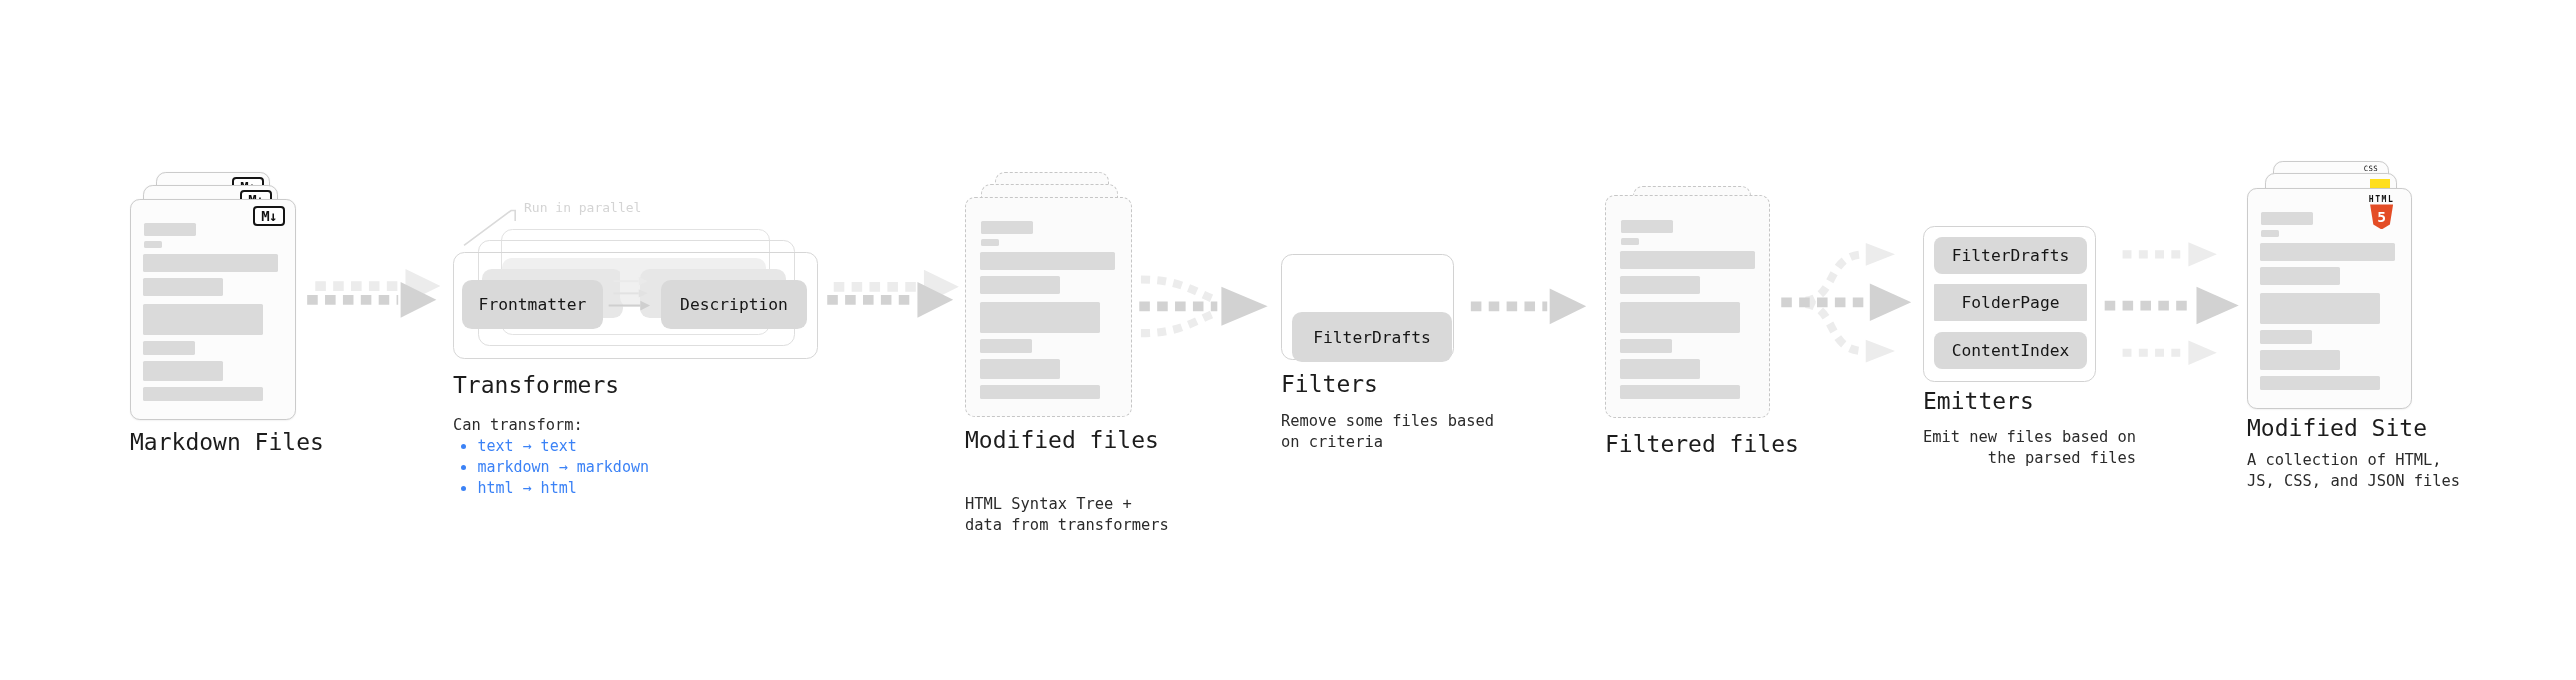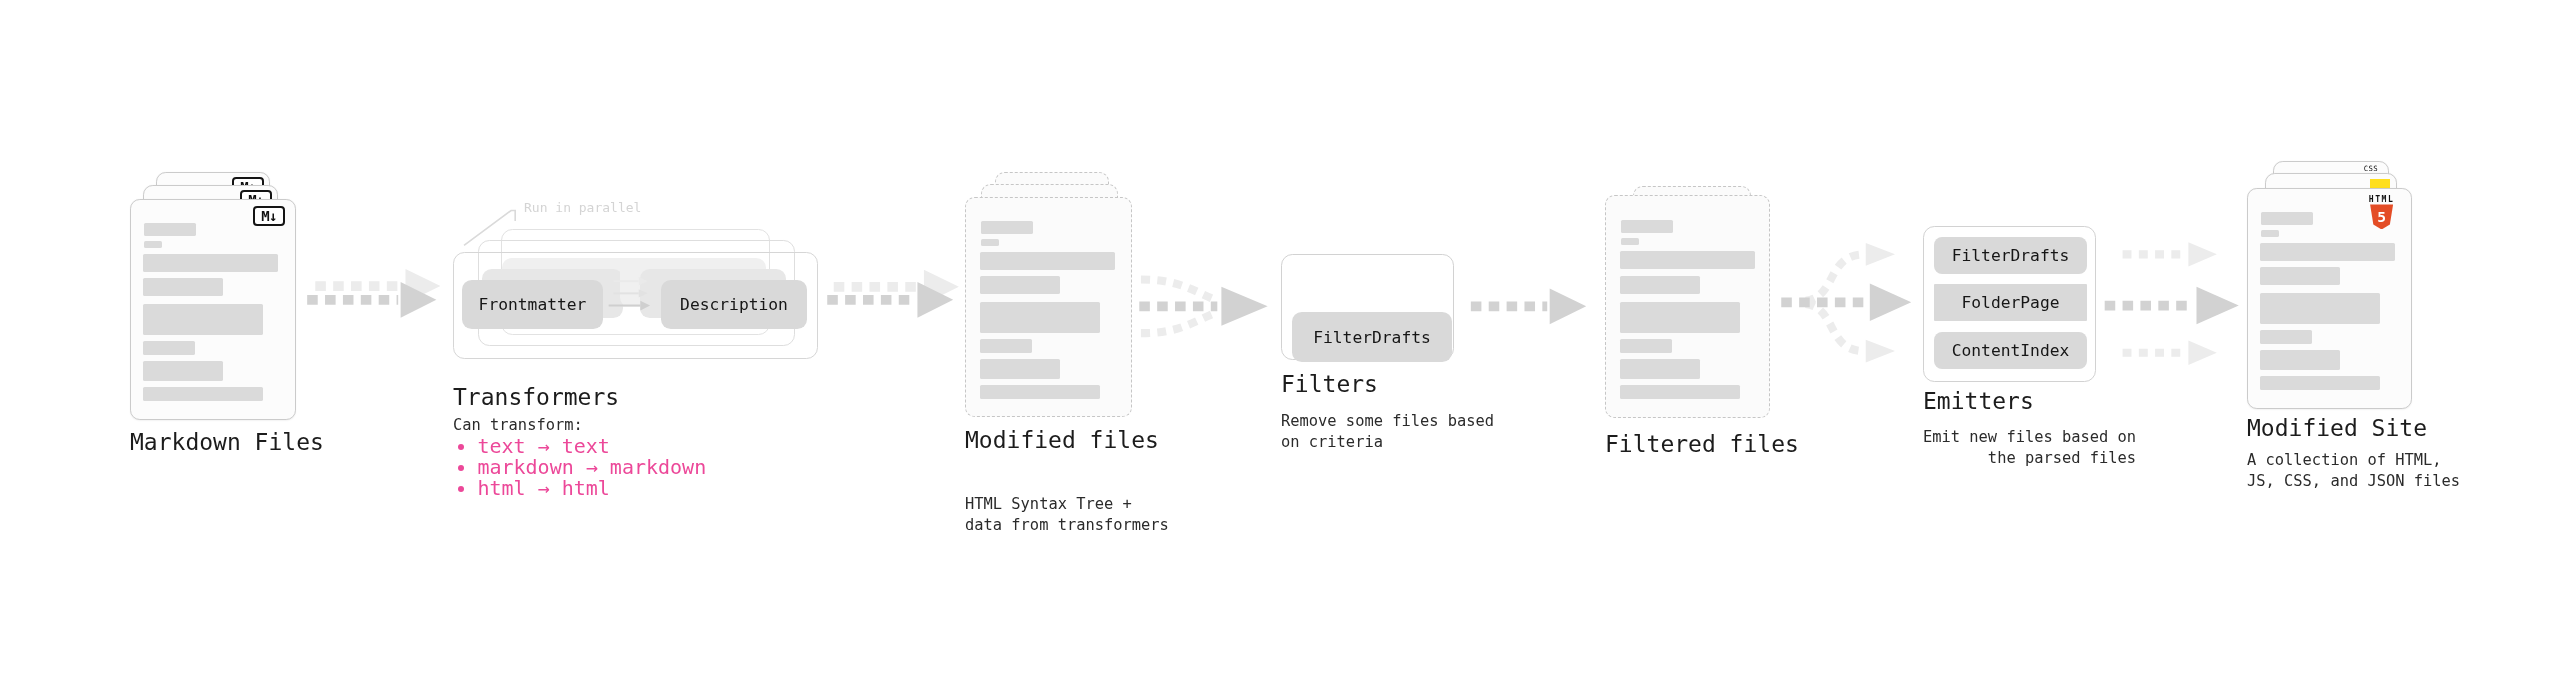--- a/index.html
+++ b/index.html
@@ -13,21 +13,21 @@
   .sub{position:absolute;font-size:15.4px;line-height:21px;color:#2b2b2b;white-space:pre-line;}
   .pill{position:absolute;background:#d9d9d9;border-radius:9.8px;display:flex;align-items:center;
         justify-content:center;font-size:16.3px;color:#161616;box-sizing:border-box;white-space:nowrap;}
   .ghost{position:absolute;border-radius:9.8px;}
   .obox{position:absolute;border:1.6px solid #dcdcdc;border-radius:11.4px;box-sizing:border-box;background:transparent;}
   .wbox{position:absolute;border:1.6px solid #d2d2d2;border-radius:11.4px;background:#fff;box-sizing:border-box;}
   .mdicon{position:absolute;display:flex;align-items:center;justify-content:center;
           border:2.4px solid #141414;border-radius:4.1px;background:#fff;font-weight:bold;
           font-size:14px;letter-spacing:-0.8px;width:32.5px;height:20.3px;box-sizing:border-box;color:#111;}
   .annotation{position:absolute;font-size:13px;color:#d4d4d4;white-space:nowrap;}
-  ul.bullets{position:absolute;margin:0;padding-left:24.4px;font-size:20px;line-height:21px;color:#ec4899;list-style:disc;}
+  ul.bullets{position:absolute;margin:0;padding-left:24.4px;font-size:15px;line-height:21px;color:#3b82f6;list-style:disc;}
   ul.bullets li{white-space:nowrap;}
   .cssbadge{position:absolute;width:24.4px;text-align:center;}
   .cssbadge .t{font-size:7.3px;font-weight:normal;color:#111;line-height:7.3px;letter-spacing:0.4px;}
   .cssbadge .u{height:3.3px;background:#2563eb;margin-top:1.6px;border-radius:0.8px;}
   .jsbadge{position:absolute;width:19.5px;height:10.6px;background:#ffdf1e;}
   .htmlbadge{position:absolute;width:36px;text-align:center;}
   .htmlbadge .t{font-size:8.1px;font-weight:bold;letter-spacing:1.6px;color:#111;line-height:9px;}
   .htmlbadge .shield{width:23px;height:25px;margin:0.8px auto 0;background:#e44d26;
        clip-path:polygon(0 0,100% 0,86% 80%,50% 100%,14% 80%);
        display:flex;align-items:center;justify-content:center;}
@@ -72,21 +72,21 @@
     <div class="annotation" style="left:524px;top:200px;">Run in parallel</div>
 
     <div class="ghost" style="left:502px;top:258px;width:141px;height:49px;background:#f0f0f0;"></div>
     <div class="ghost" style="left:482px;top:269px;width:141px;height:49px;background:#e7e7e7;"></div>
     <div class="pill" style="left:462px;top:280px;width:141px;height:49px;">Frontmatter</div>
 
     <div class="ghost" style="left:620px;top:258px;width:146px;height:49px;background:#f0f0f0;"></div>
     <div class="ghost" style="left:640px;top:269px;width:146px;height:49px;background:#e7e7e7;"></div>
     <div class="pill" style="left:661px;top:280px;width:146px;height:49px;">Description</div>
 
-    <div class="biglabel" style="left:453px;top:372px;margin-top:12px;">Transformers</div>
+    <div class="biglabel" style="left:453px;top:372px;">Transformers</div>
     <div class="sub" style="left:453px;top:415px;">Can transform:</div>
     <ul class="bullets" style="left:453px;top:436px;">
       <li>text → text</li>
       <li>markdown → markdown</li>
       <li>html → html</li>
     </ul>
   </div>
 
   <div>
     <div class="card dashed" style="left:995px;top:172px;width:114px;height:49px;"></div>

